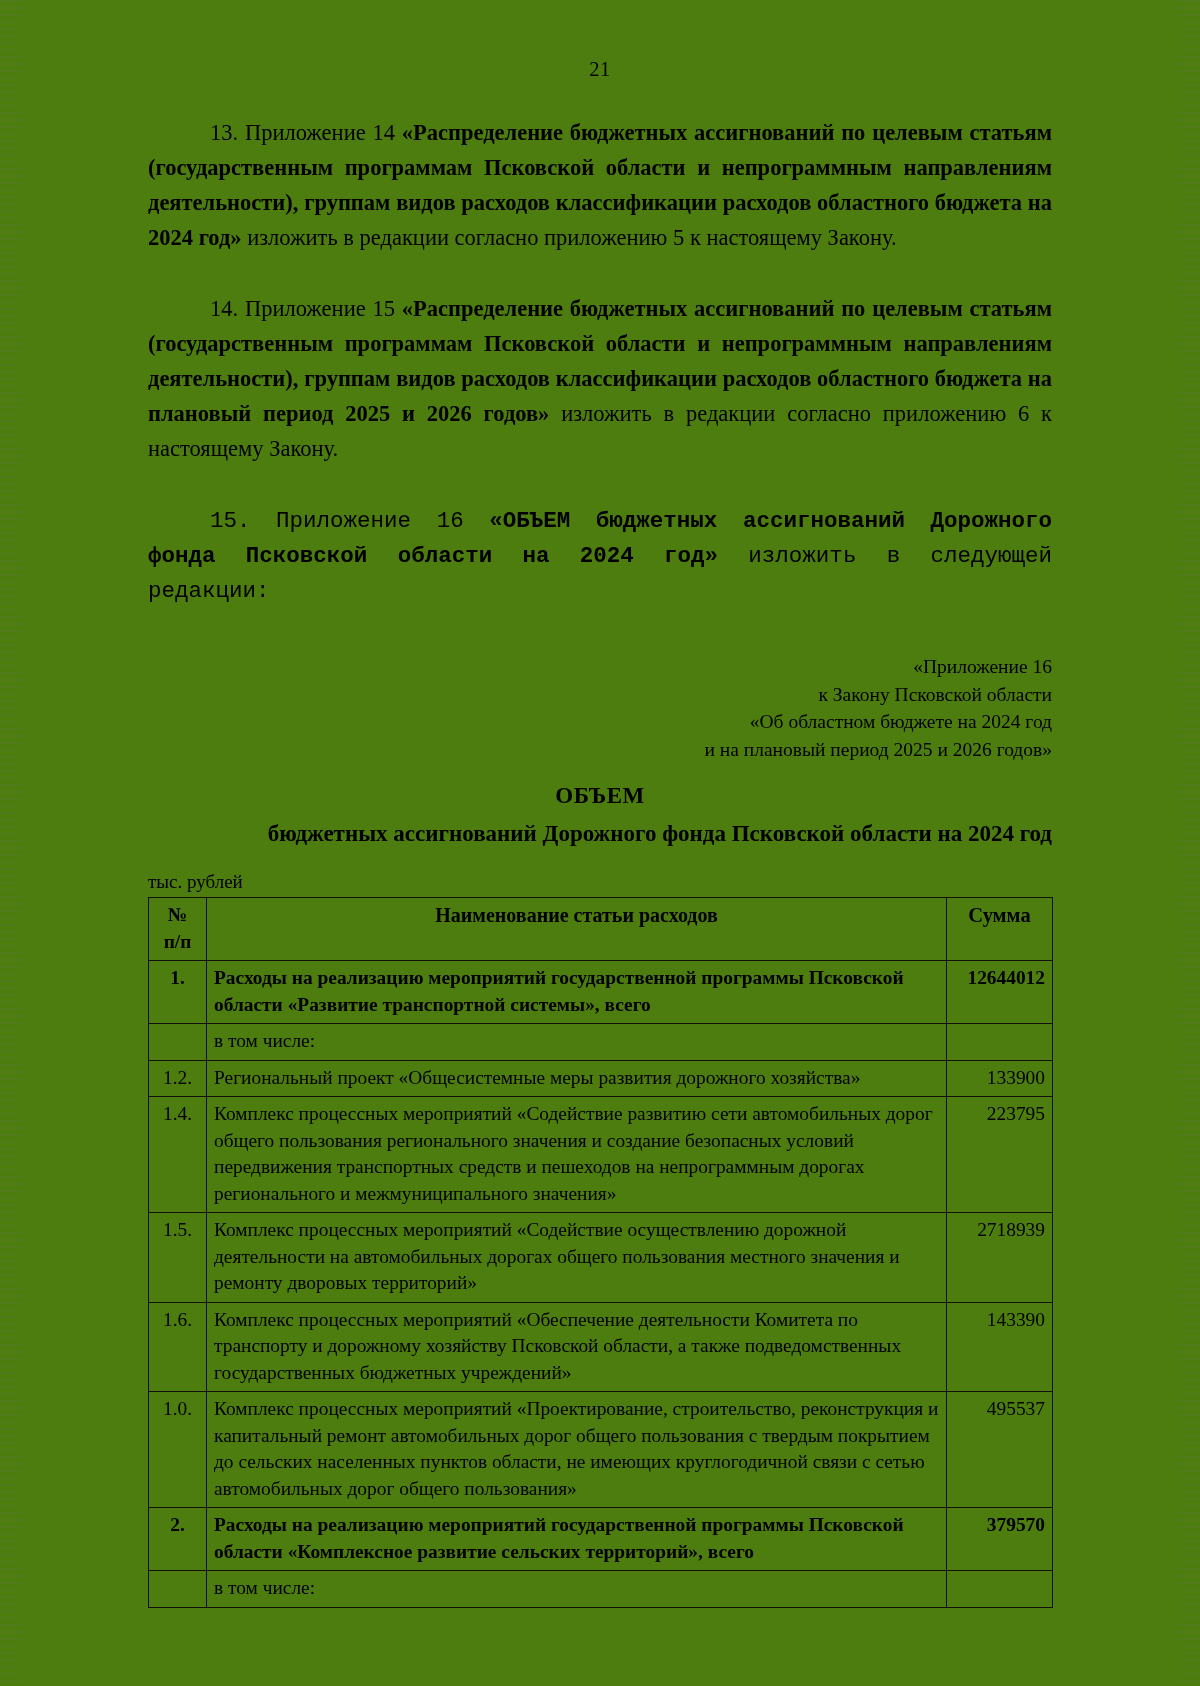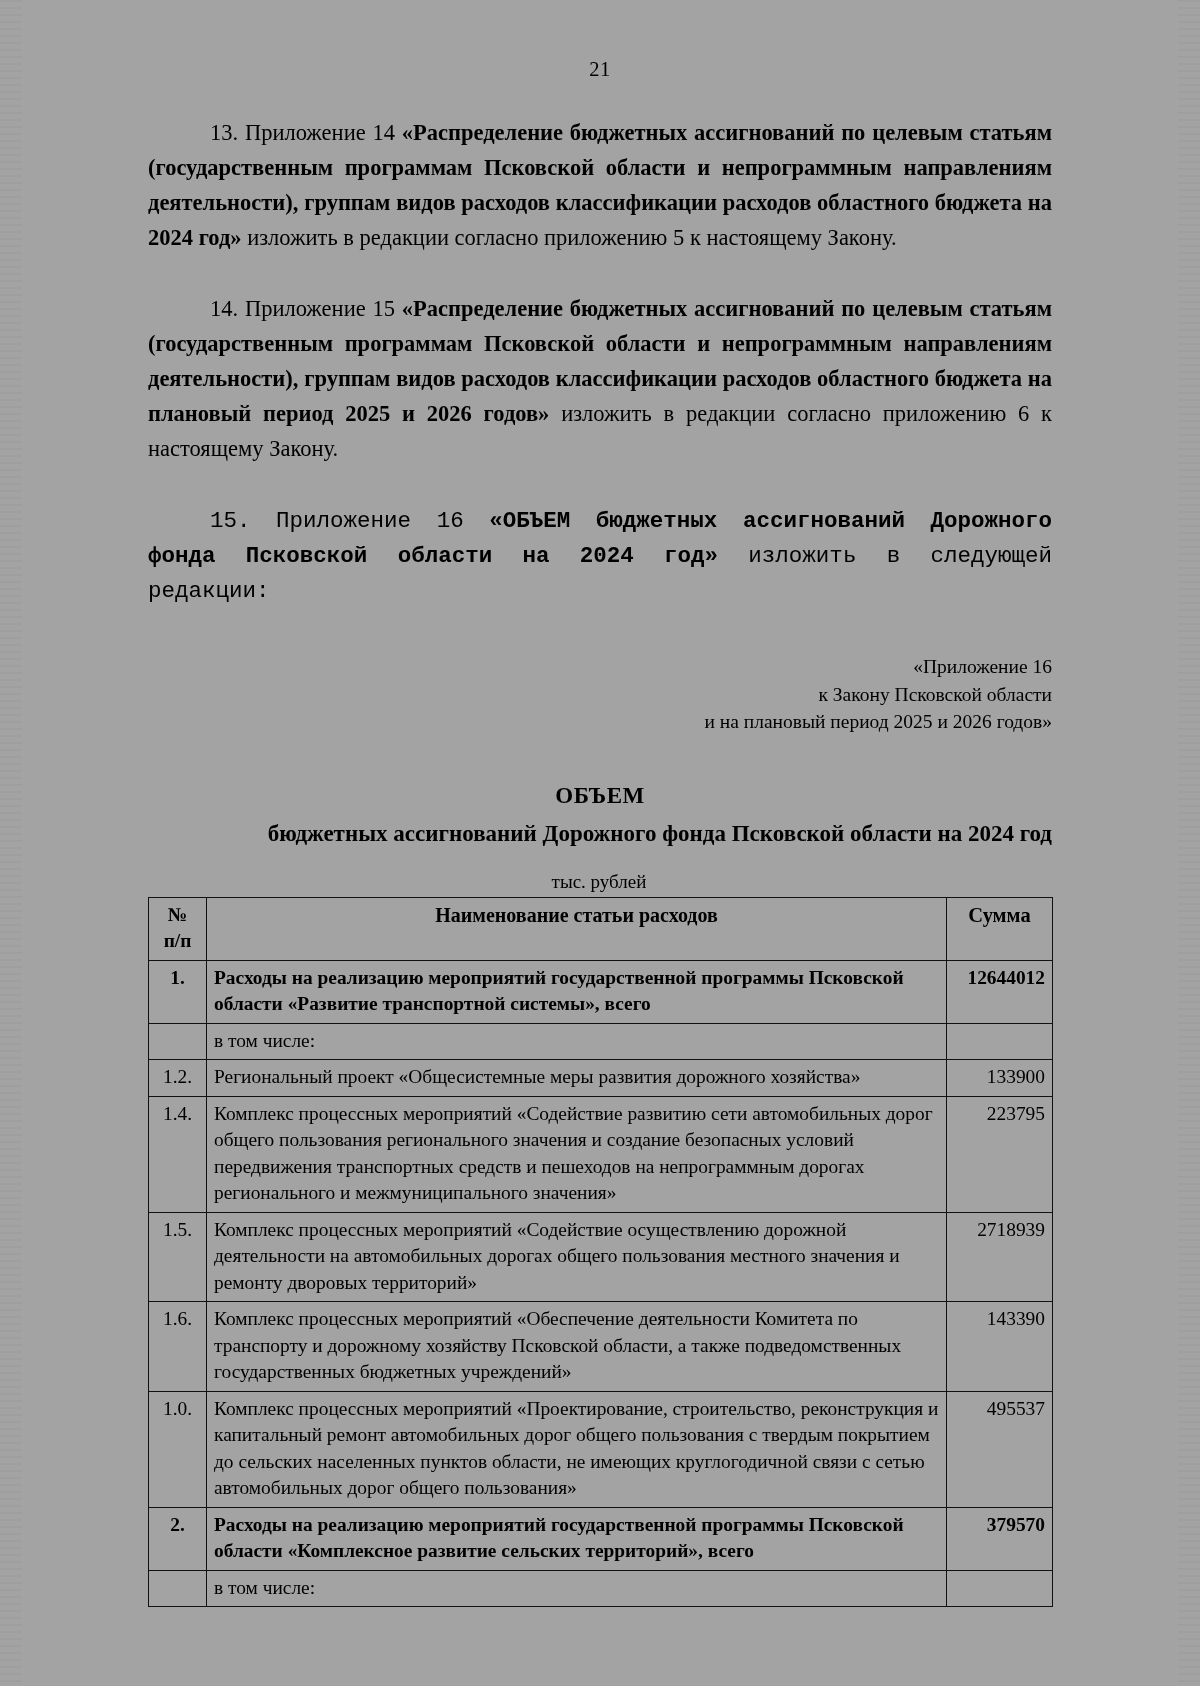--- a/index.html
+++ b/index.html
@@ -8,21 +8,21 @@
     background: #ffffff;
   }
   body {
     font-family: "Liberation Serif", "DejaVu Serif", serif;
     color: #000000;
   }
   .page {
     position: relative;
     width: 1200px;
     height: 1686px;
-    background: #a3a3a3;
+    background: #4d7c0f;
     overflow: hidden;
   }
   
   .scan-edge {
     position: absolute;
     top: 0;
     bottom: 0;
     width: 22px;
     background:
       repeating-linear-gradient(to bottom,
@@ -64,36 +64,36 @@
   .para.p15 { margin-top: 38px; font-family: Liberation Mono, monospace; }
 
   .citation {
     margin-top: 44px;
     text-align: right;
     font-size: 19.5px;
     line-height: 27.5px;
   }
 
   .doc-title {
-    margin-top: 47px;
+    margin-top: 20px;
     text-align: center;
     font-size: 23px;
     font-weight: bold;
     letter-spacing: 0.5px;
   }
   .doc-subtitle {
     margin-top: 12px;
     text-align: right;
     font-size: 23px;
     font-weight: bold;
   }
 
   .units {
     margin-top: 24px;
-    text-align: center;
+    text-align: left;
     font-size: 19px;
     padding-right: 2px;
   }
 
   table.budget {
     margin-top: 4px;
     width: 904px;
     border-collapse: collapse;
     table-layout: fixed;
     font-size: 19.4px;
@@ -145,20 +145,21 @@
 
     <p class="para p13"><span>13. Приложение 14 </span><b>«Распределение бюджетных ассигнований по целевым статьям (государственным программам Псковской области и непрограммным направлениям деятельности), группам видов расходов классификации расходов областного бюджета на 2024 год»</b><span> изложить в редакции согласно приложению 5 к настоящему Закону.</span></p>
 
     <p class="para p14"><span>14. Приложение 15 </span><b>«Распределение бюджетных ассигнований по целевым статьям (государственным программам Псковской области и непрограммным направлениям деятельности), группам видов расходов классификации расходов областного бюджета на плановый период 2025 и 2026 годов»</b><span> изложить в редакции согласно приложению 6 к настоящему Закону.</span></p>
 
     <p class="para p15"><span>15. Приложение 16 </span><b>«ОБЪЕМ бюджетных ассигнований Дорожного фонда Псковской области на 2024 год»</b><span> изложить в следующей редакции:</span></p>
 
     <div class="citation">
       <div>«Приложение 16</div>
       <div>к Закону Псковской области</div>
+      <div>«Об областном бюджете на 2024 год</div>
       <div>и на плановый период 2025 и 2026 годов»</div>
     </div>
 
     <div class="doc-title">ОБЪЕМ</div>
     <div class="doc-subtitle">бюджетных ассигнований Дорожного фонда Псковской области на 2024 год</div>
 
     <div class="units">тыс. рублей</div>
 
     <table class="budget">
       <colgroup>

